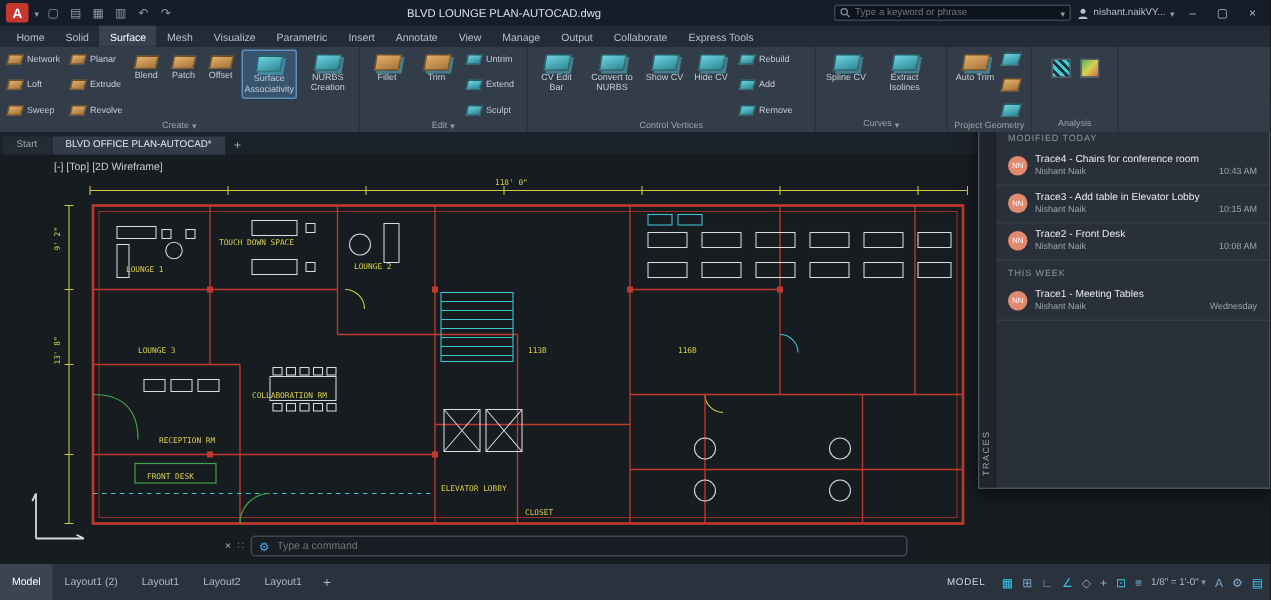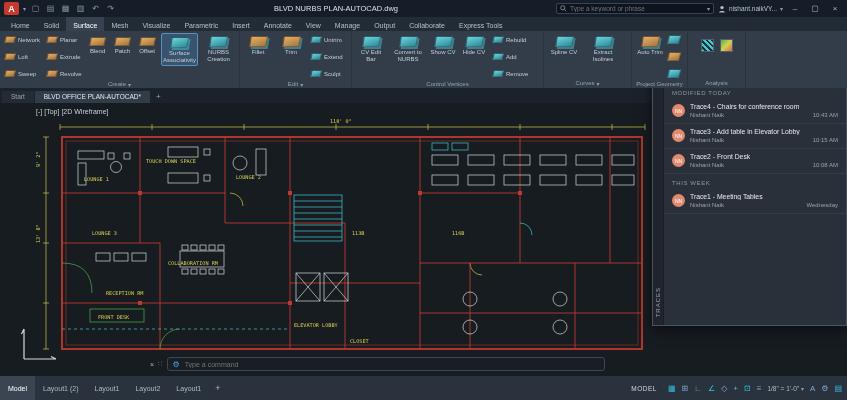--- a/index.html
+++ b/index.html
@@ -107,21 +107,21 @@
   <div class="titlebar">
     <div class="logo">A</div>
     <span class="caret">▾</span>
     <span class="qicon">▢</span>
     <span class="qicon">▤</span>
     <span class="qicon">▦</span>
     <span class="qicon">▥</span>
     <span class="qicon">↶</span>
     <span class="qicon">↷</span>
     <div class="spacer"></div>
-    <span class="doctitle">BLVD NURBS PLAN-AUTOCAD.dwg</span>
+    <span class="doctitle">BLVD LOUNGE PLAN-AUTOCAD.dwg</span>
     <div class="spacer"></div>
     <div class="searchbox">
       <svg width="7" height="7" viewBox="0 0 10 10">
           <circle cx="4" cy="4" r="3" fill="none" stroke="#8b97a5" stroke-width="1.2"></circle>
           <line x1="6.3" y1="6.3" x2="9" y2="9" stroke="#8b97a5" stroke-width="1.2"></line>
         </svg>
       <input type="text" placeholder="Type a keyword or phrase" style="">
       <span class="caret">▾</span>
     </div>
     <div class="user">

